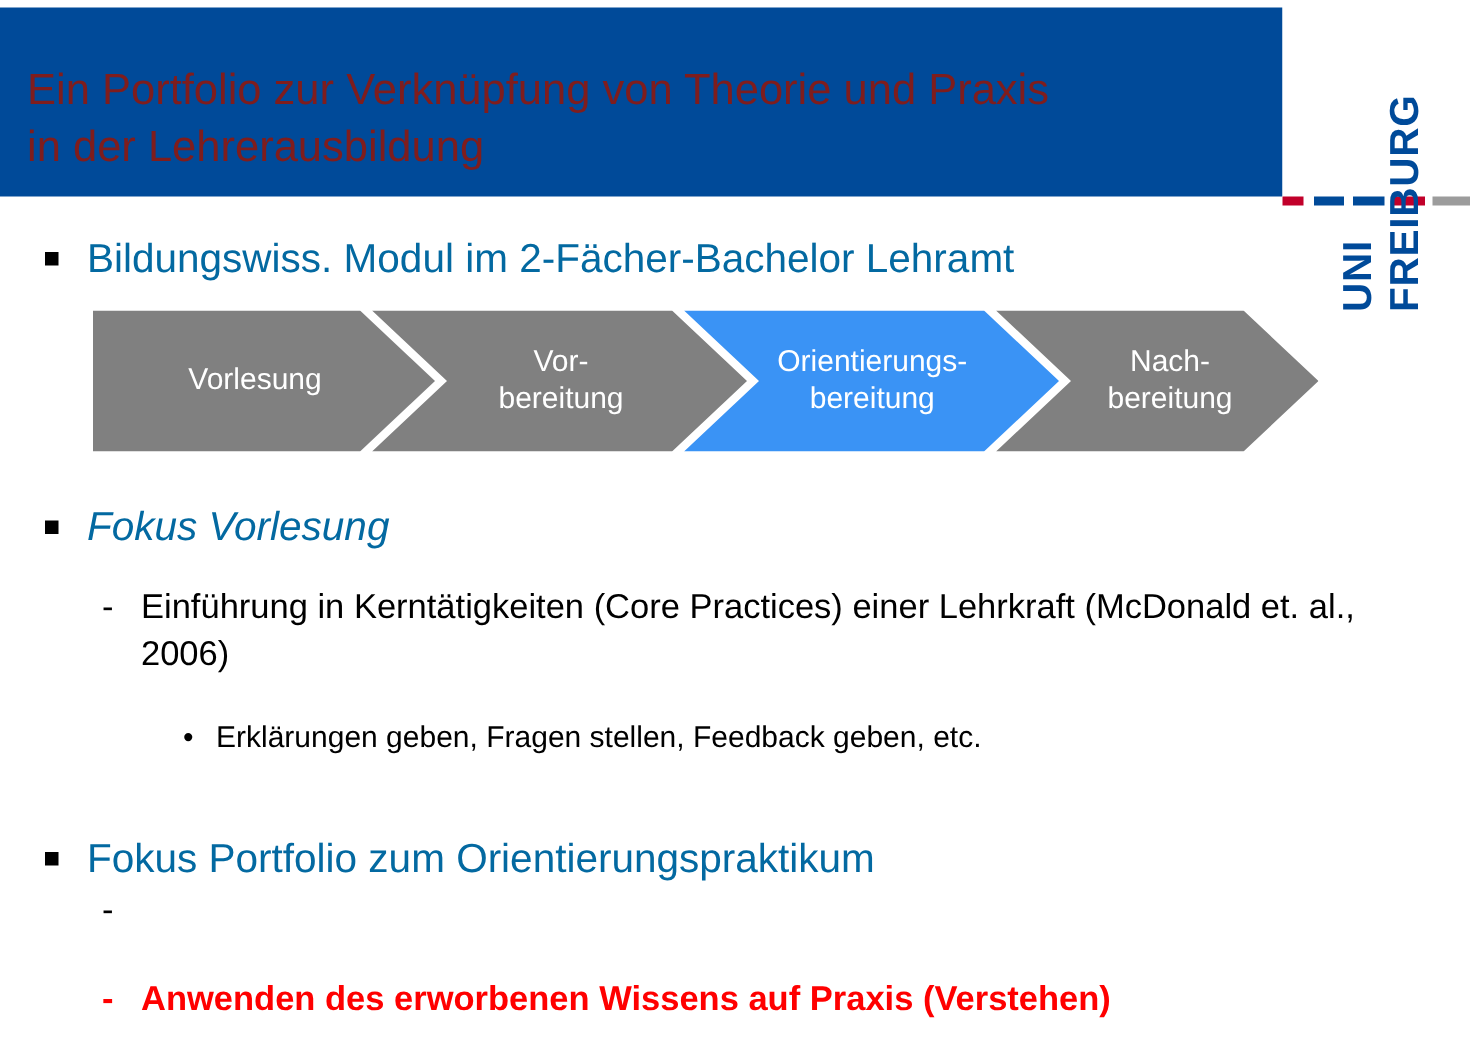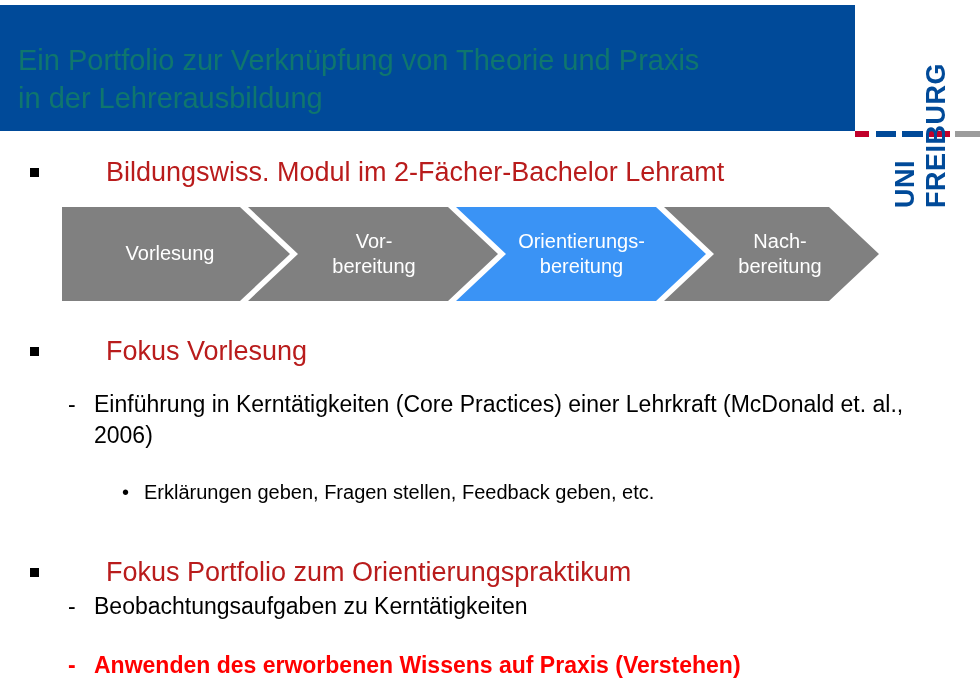--- a/index.html
+++ b/index.html
@@ -23,21 +23,21 @@
     width: 855px;
     height: 126px;
     background: #004A99;
     z-index: 2;
   }
   .header-title {
     position: absolute;
     left: 18px;
     top: 22px;
     width: 830px;
-    color: #0f766e;
+    color: #7f1d1d;
     font-size: 29px;
     line-height: 38px;
     font-weight: normal;
     letter-spacing: 0px;
     white-space: pre-line;
     z-index: 4;
   }
 
   
   .seal {
@@ -112,22 +112,21 @@
     z-index: 1;
   }
 
   .blk { position: absolute; }
 
   .bullet-l1 {
     display: flex;
     align-items: flex-start;
     font-size: 27px;
     line-height: 34px;
-    color: #b91c1c;
-    gap: 48px;
+    color: #0369a1;
   }
   .bullet-l1 .mark {
     width: 9px;
     height: 9px;
     background: #000000;
     margin-top: 13px;
     margin-right: 19px;
     flex: 0 0 auto;
   }
 
@@ -257,21 +256,21 @@
 
     <span class="proc-label" style="left:8px;  top:34px; width:200px;">Vorlesung</span>
     <span class="proc-label" style="left:222px; top:22px; width:180px;">Vor-
 bereitung</span>
     <span class="proc-label" style="left:412px; top:22px; width:215px;">Orientierungs-
 bereitung</span>
     <span class="proc-label" style="left:628px; top:22px; width:180px;">Nach-
 bereitung</span>
   </div>
 
-  <div class="blk bullet-l1" style="left:30px; top:203px; width:900px;">
+  <div class="blk bullet-l1" style="left:30px; top:203px; width:900px;font-style:italic;">
     <span class="mark"></span>
     <span>Fokus Vorlesung</span>
   </div>
 
   <div class="blk bullet-l2" style="left:68px; top:258px; width:890px;">
     <span class="mark">-</span>
     <span>Einführung in Kerntätigkeiten (Core Practices) einer Lehrkraft (McDonald et. al., 2006)</span>
   </div>
 
   <div class="blk bullet-l3" style="left:122px; top:348px; width:830px;">
@@ -279,21 +278,20 @@
     <span>Erklärungen geben, Fragen stellen, Feedback geben, etc.</span>
   </div>
 
   <div class="blk bullet-l1" style="left:30px; top:424px; width:900px;">
     <span class="mark"></span>
     <span>Fokus Portfolio zum Orientierungspraktikum</span>
   </div>
 
   <div class="blk bullet-l2" style="left:68px; top:460px; width:890px;">
     <span class="mark">-</span>
-    <span>Beobachtungsaufgaben zu Kerntätigkeiten</span>
   </div>
 
   <div class="blk bullet-l2 emph-red" style="left:68px; top:519px; width:905px;">
     <span class="mark">-</span>
     <span>Anwenden des erworbenen Wissens auf Praxis (Verstehen)</span>
   </div>
 
 </div>
 
 </body></html>

